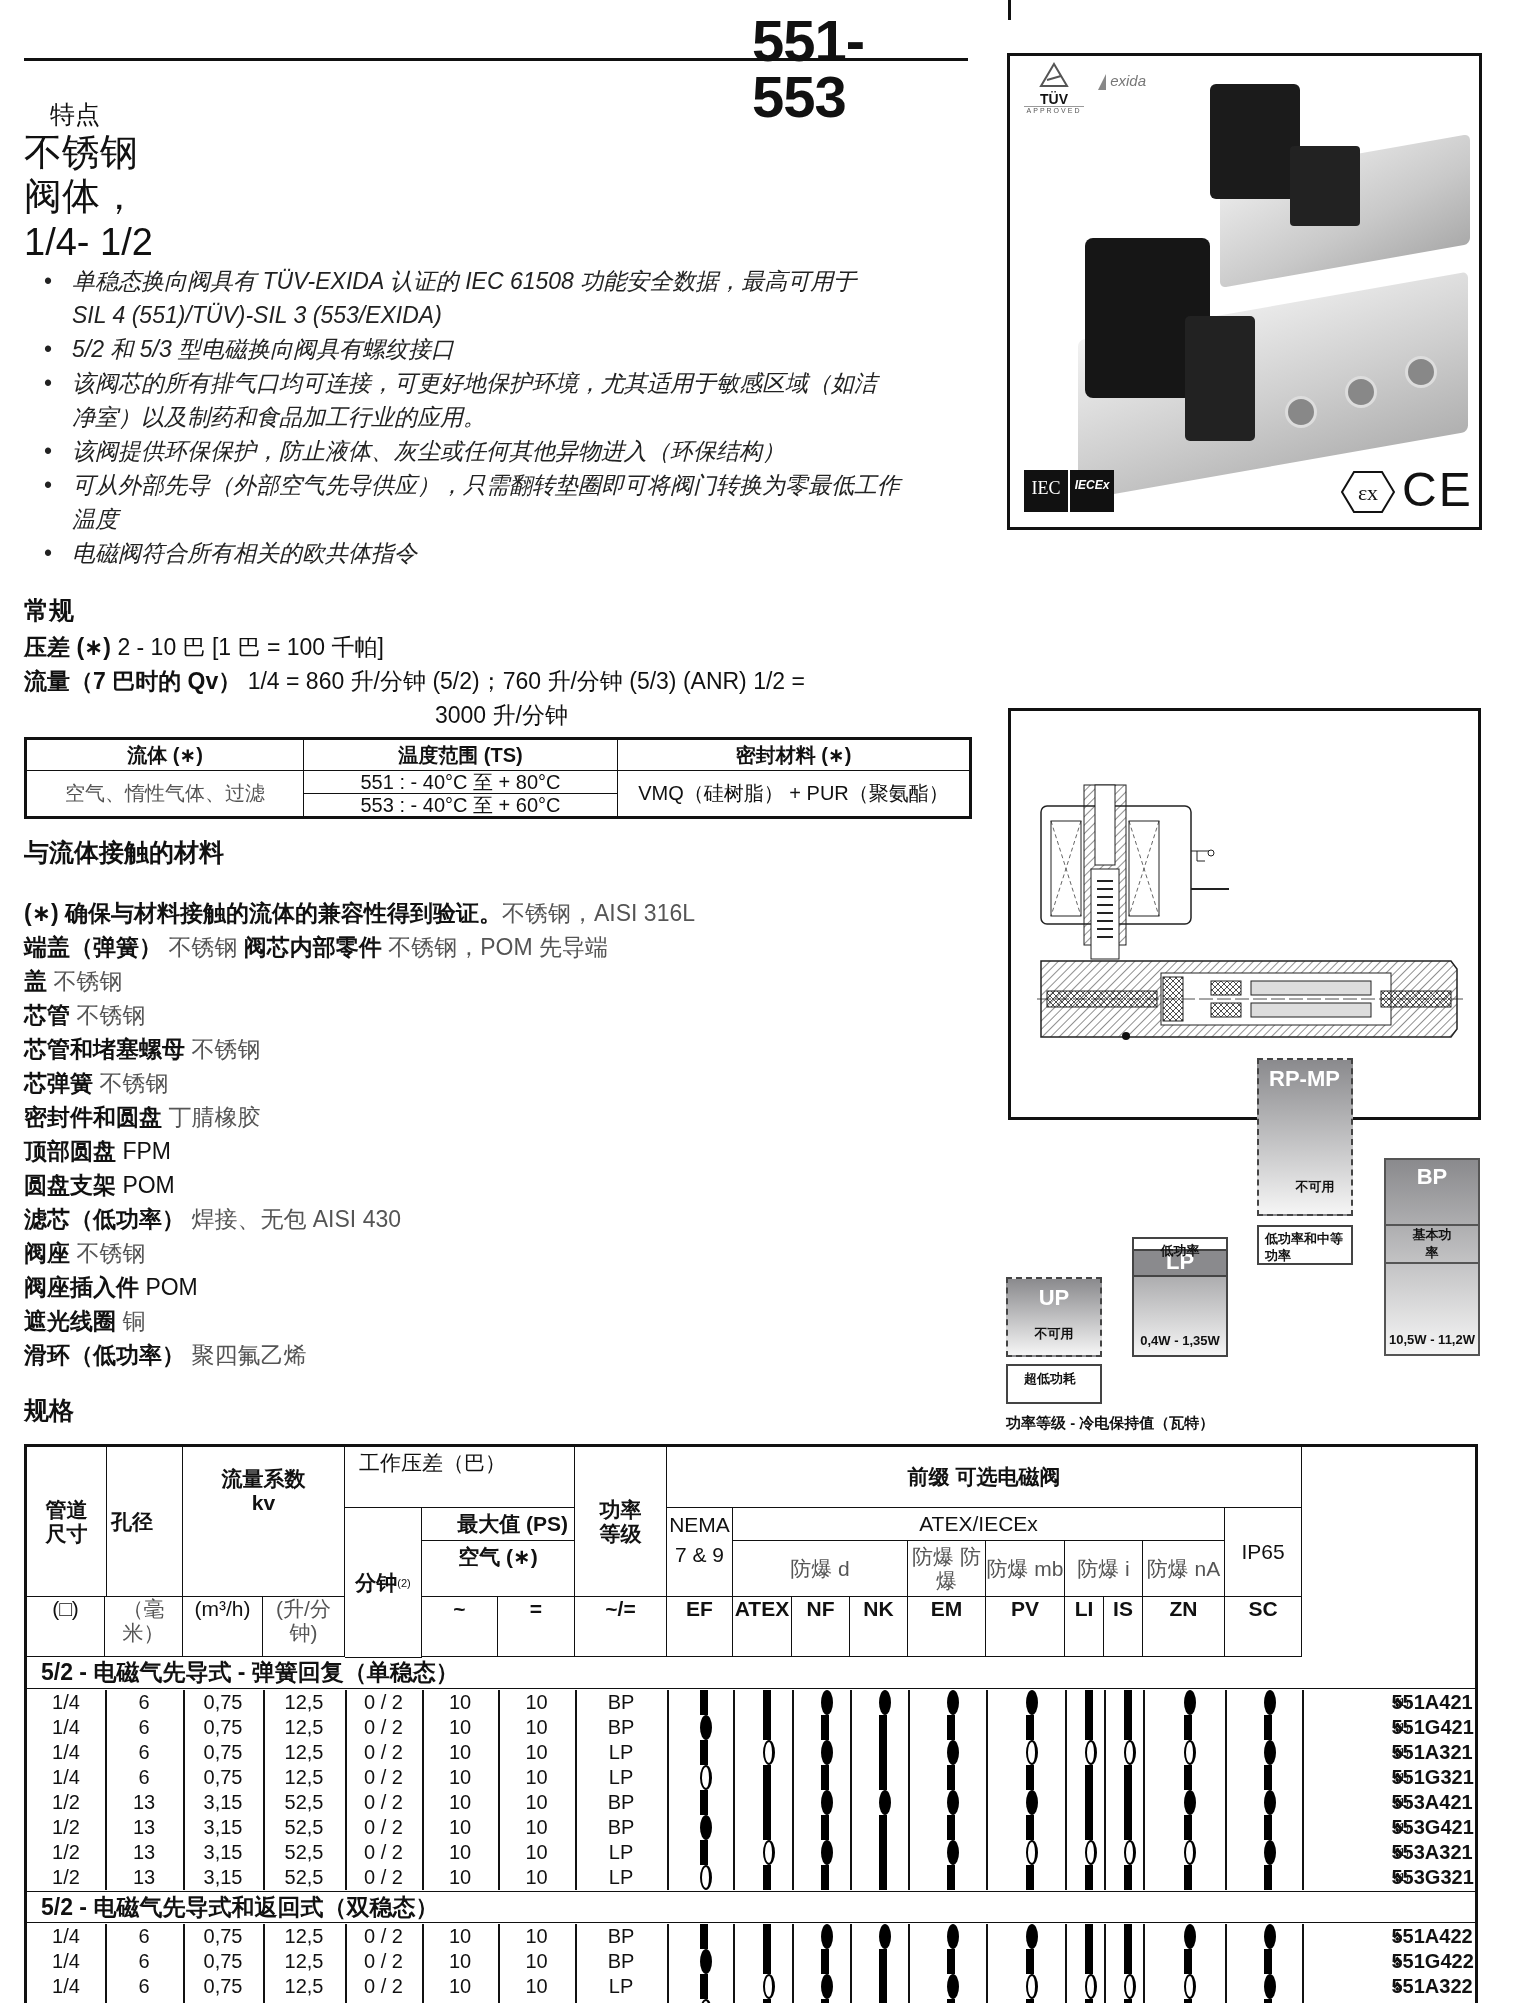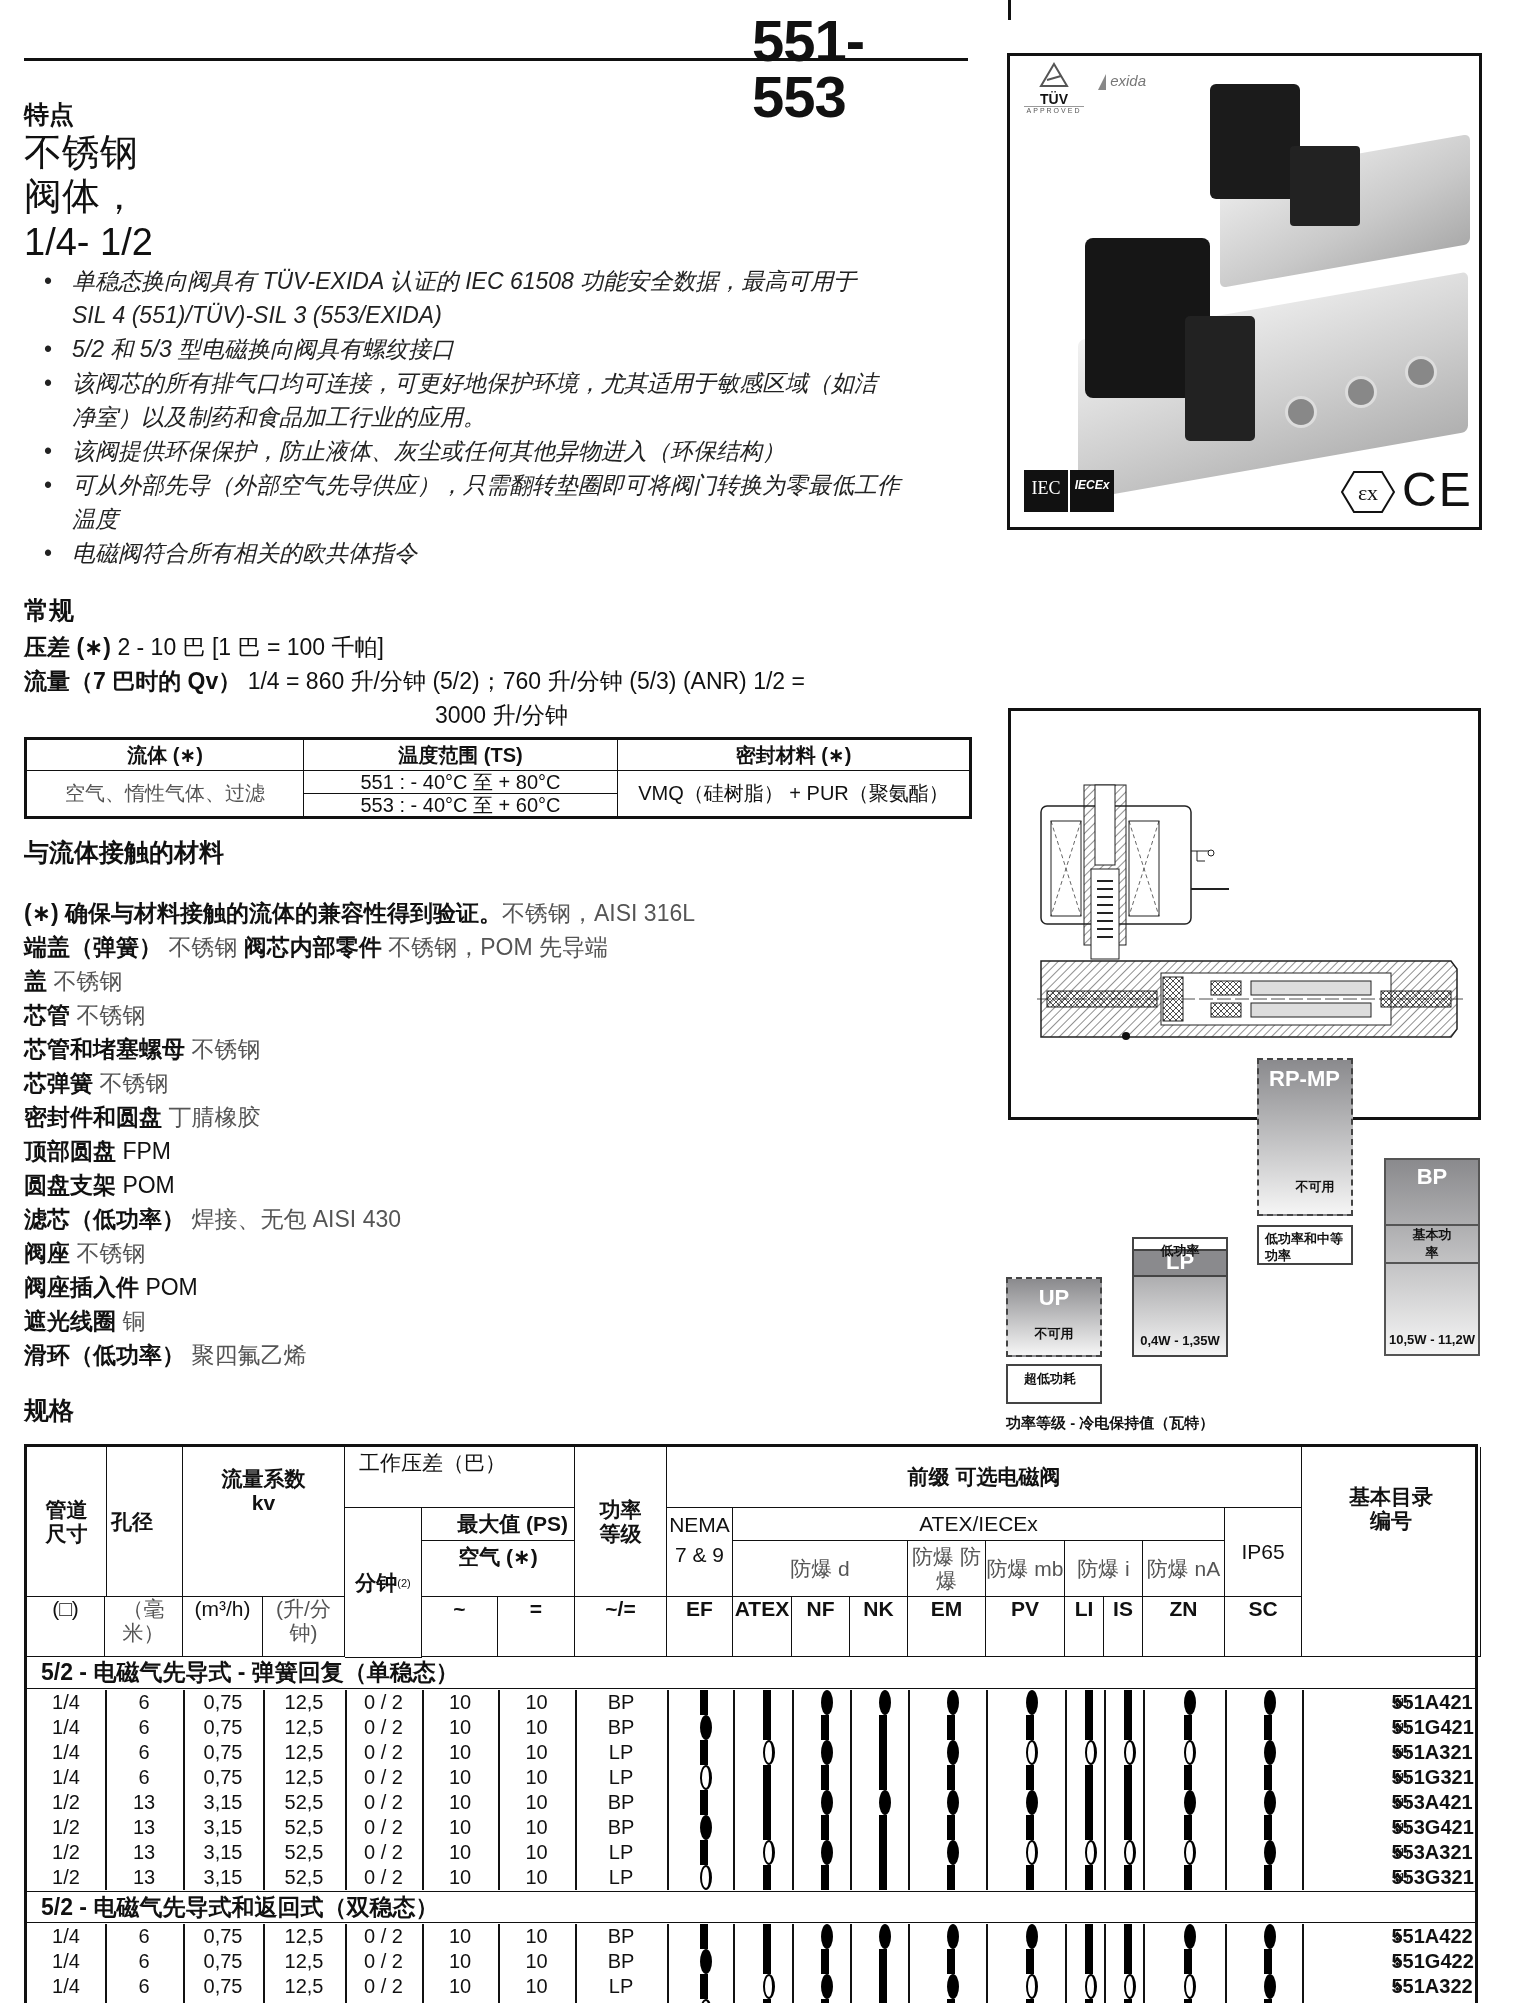--- a/index.html
+++ b/index.html
@@ -1,21 +1,21 @@
 <!DOCTYPE html>
 <html><head>
 <meta charset="utf-8">
 <style>
   * { box-sizing: border-box; margin: 0; padding: 0; }
   html, body { width: 1515px; height: 2003px; background: #fff; overflow: hidden; }
   body { position: relative; font-family: "Liberation Sans", "DejaVu Sans", sans-serif; color: #111; }
   .abs { position: absolute; }
   .title-num { font-weight: bold; font-size: 58px; letter-spacing: -1px; line-height: 1; }
   .rule { background: #111; }
-  .h-small { font-weight: bold; font-size: 25px; }
+  .h-small { font-weight: normal; font-size: 25px; margin-left: 26px; }
   .h-big { font-size: 38px; line-height: 48px; }
   .bullets { list-style: none; }
   .bullets li { position: relative; padding-left: 48px; font-style: italic; font-size: 23px; line-height: 34px; color: #222; }
   .bullets li::before { content: "•"; position: absolute; left: 20px; font-style: normal; }
   .sec-head { font-weight: bold; font-size: 25px; }
   .line { font-size: 23px; line-height: 34px; white-space: nowrap; }
   .b { font-weight: bold; }
   .g { color: #555; }
   table.fluid { border-collapse: collapse; position: absolute; left: 24px; top: 737px; width: 948px; font-size: 20px; }
   table.fluid td, table.fluid th { border: 1.5px solid #111; text-align: center; padding: 0; }
@@ -269,23 +269,20 @@
       <span>防爆 防爆</span>
     </div>
   <div class="cell g" style="left:959px; top:94px; width:79px; height:56px;">
       <span>防爆 mb</span>
     </div>
   <div class="cell g" style="left:1038px; top:94px; width:78px; height:56px;">
       <span>防爆 i</span>
     </div>
   <div class="cell g" style="left:1116px; top:94px; width:82px; height:56px;">
       <span>防爆 nA</span>
-    </div>
-  <div class="cell hdr-b" style="left:1275px; top:0; width:179px; height:210px; align-items:flex-start; padding:38px 40px 0;">
-      <span>基本目录编号</span>
     </div>
 
   <div class="cell" style="left:0; top:150px; width:78px; height:60px; align-items:flex-start;">
       <span>(□)</span>
     </div>
   <div class="cell g" style="left:78px; top:150px; width:78px; height:60px; align-items:flex-start; padding:0 12px;">
       <span>（毫米）</span>
     </div>
   <div class="cell" style="left:156px; top:150px; width:80px; height:60px; align-items:flex-start;">
       <span>(m³/h)</span>

